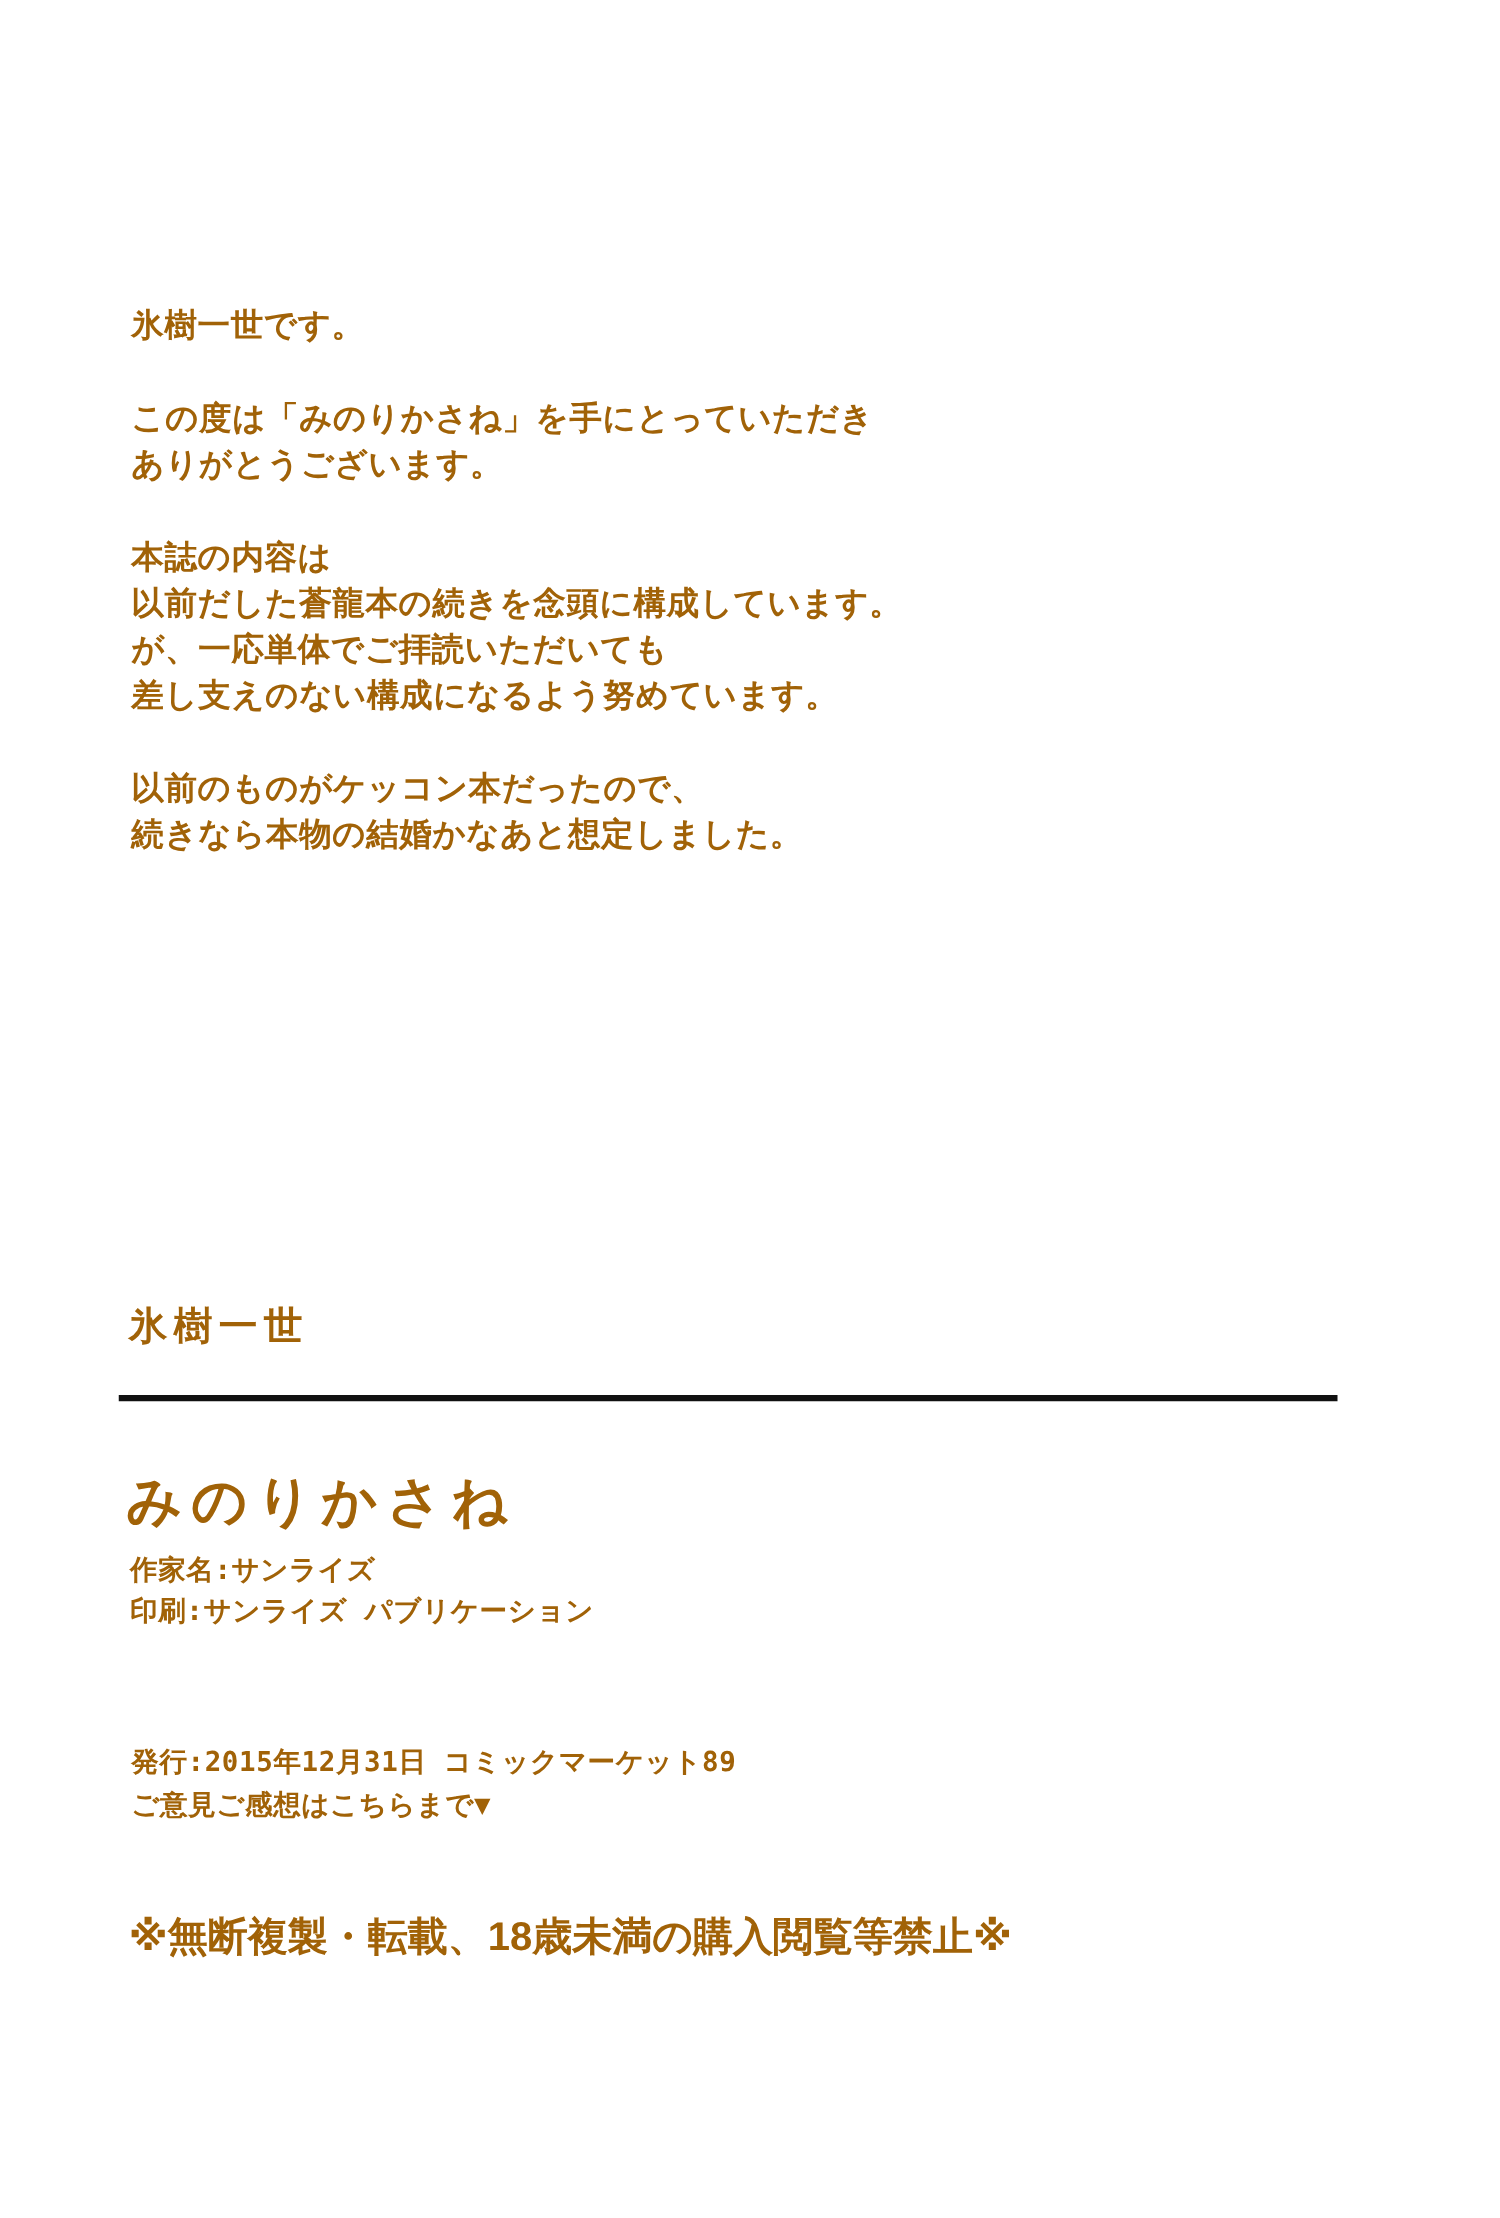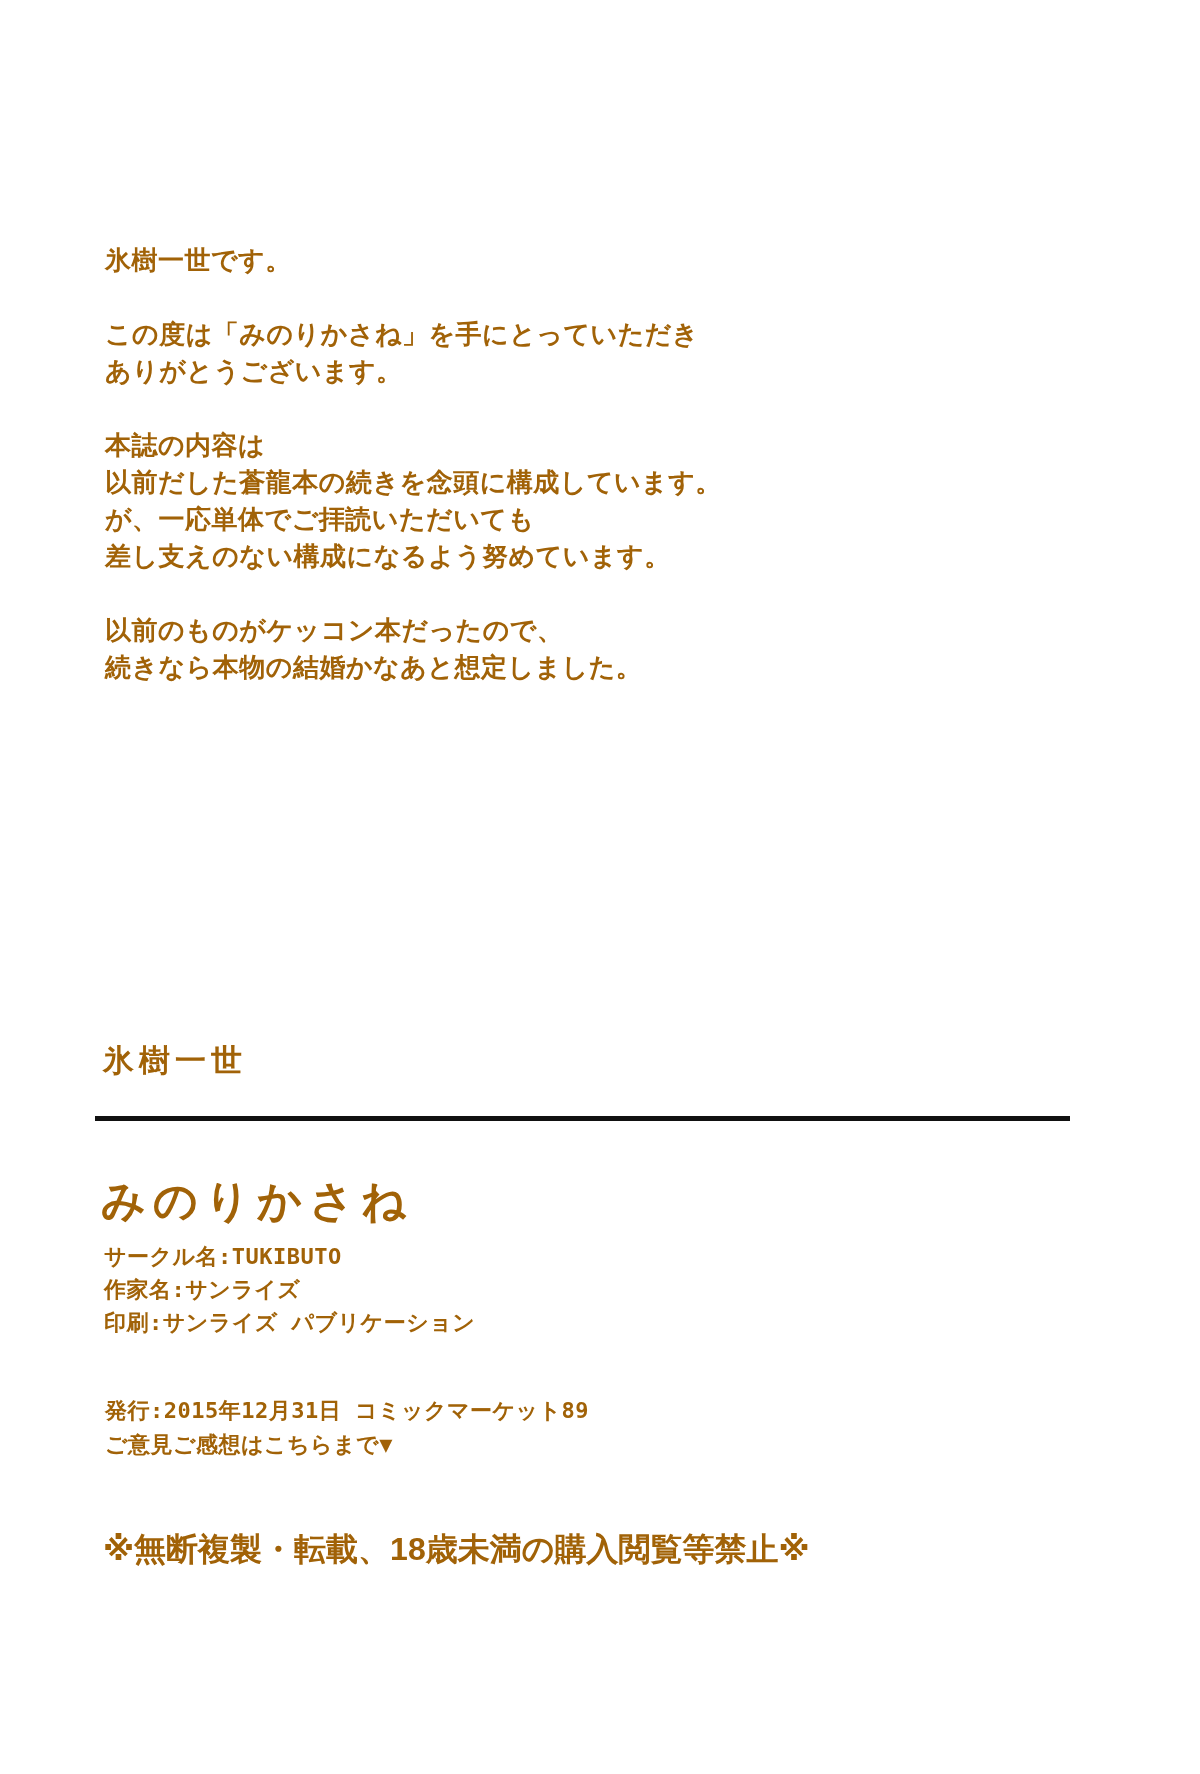--- a/index.html
+++ b/index.html
@@ -129,21 +129,20 @@
     <p></p>
   </div>
 
   <div class="author-heading">氷樹一世</div>
 
   <div class="divider"></div>
 
   <div class="book-title">みのりかさね</div>
 
   <div class="colophon-info">
-    <div class="line">サークル名:TUKIBUTO</div>
     <div class="line">作家名:サンライズ</div>
     <div class="line">印刷:サンライズ パブリケーション</div>
   </div>
 
   <div class="colophon-publish">
     <div class="line">発行:2015年12月31日 コミックマーケット89</div>
     <div class="line">ご意見ご感想はこちらまで▼</div>
   </div>
 
   <div class="warning">※無断複製・転載、18歳未満の購入閲覧等禁止※</div>

